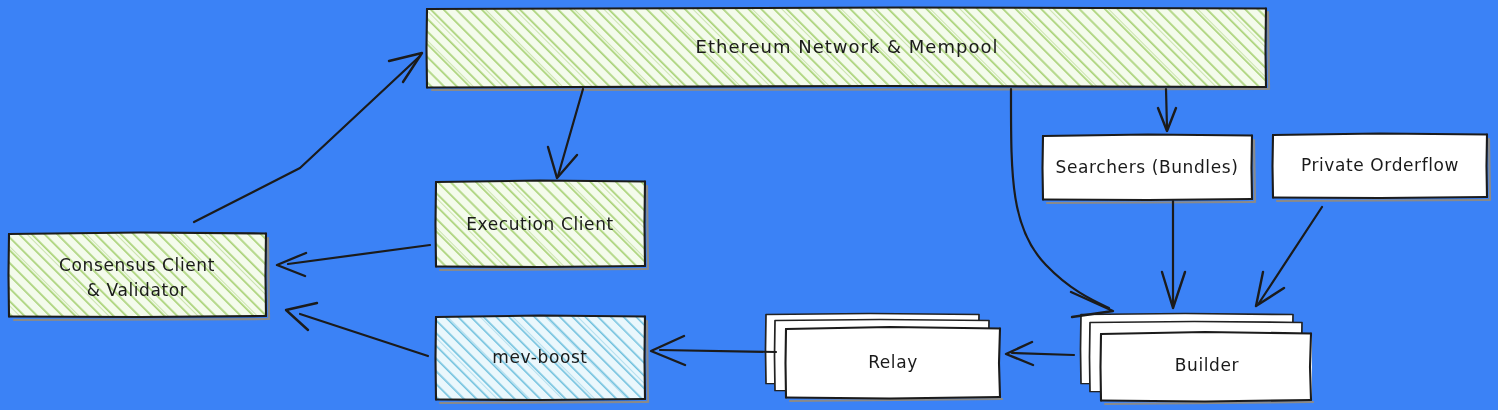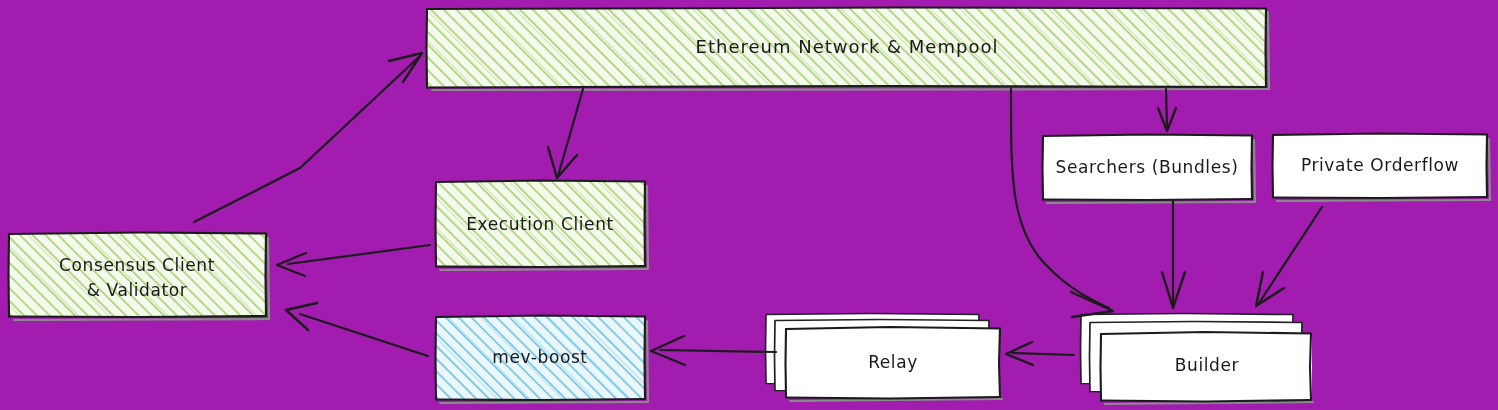--- a/index.html
+++ b/index.html
@@ -8,21 +8,21 @@
     padding: 0;
     background: #ffffff;
   }
   body {
     font-family: "DejaVu Sans", sans-serif;
   }
   #canvas {
     position: relative;
     width: 1498px;
     height: 410px;
-    background: #a21caf;
+    background: #3b82f6;
     overflow: hidden;
   }
   #diagram-svg {
     position: absolute;
     left: 0;
     top: 0;
     width: 1498px;
     height: 410px;
   }
   .node-label {

